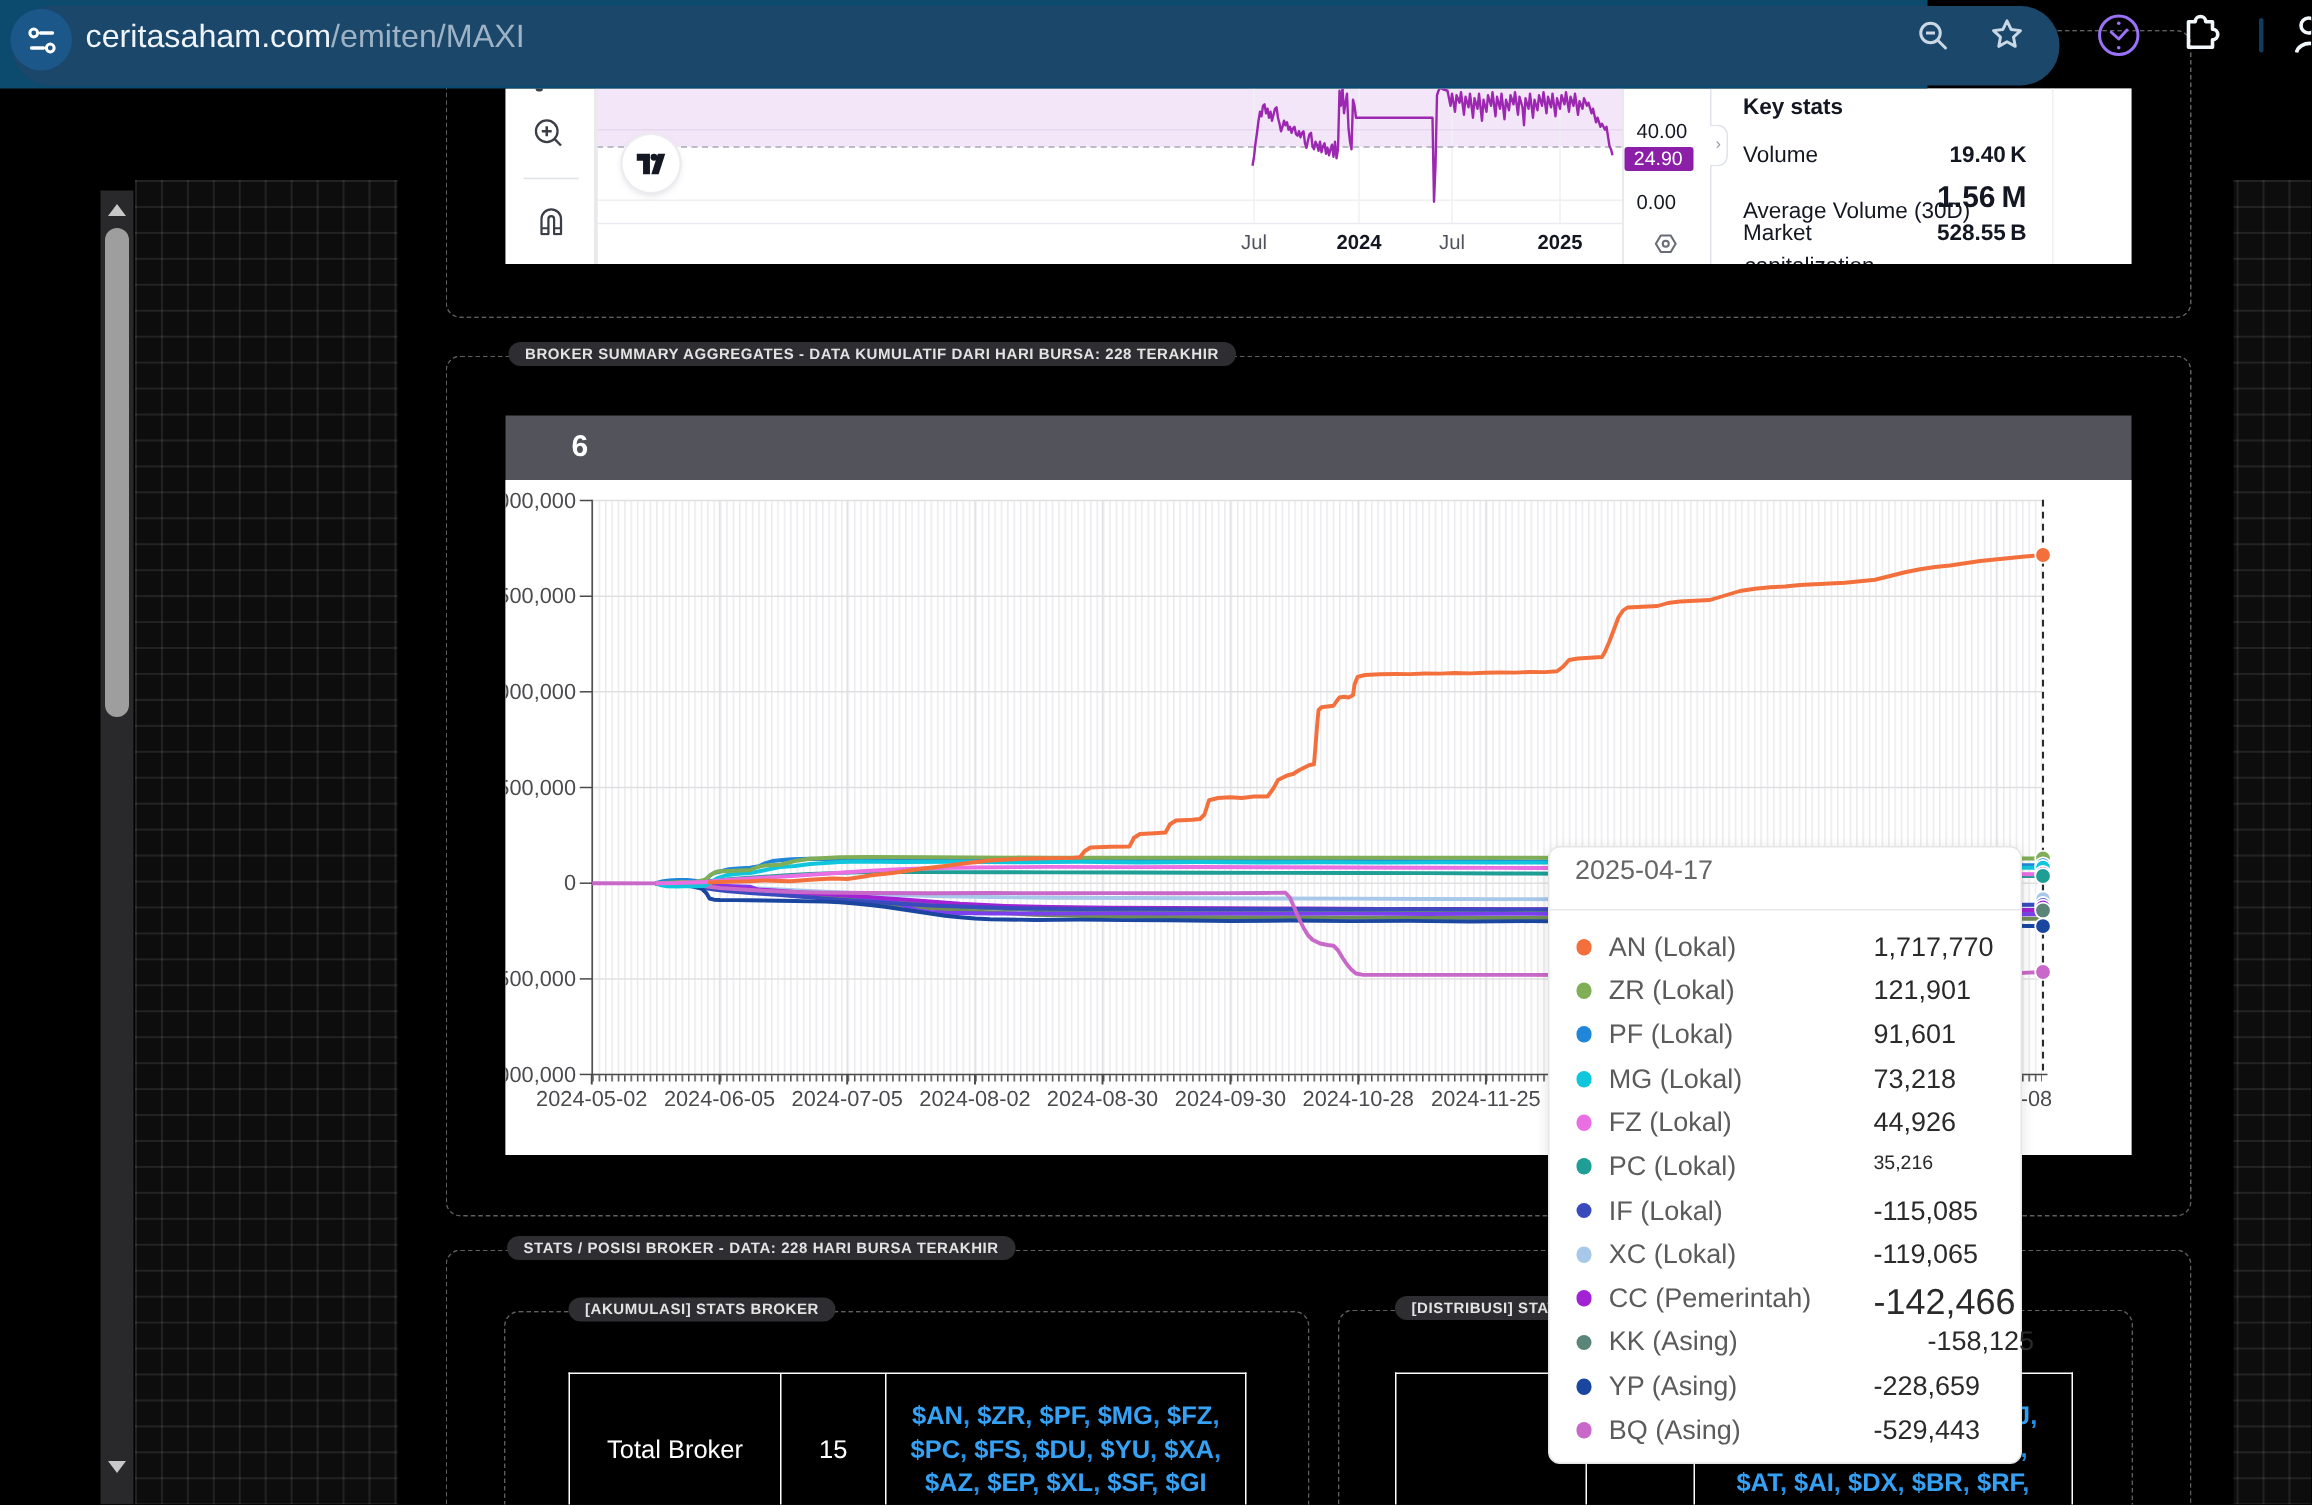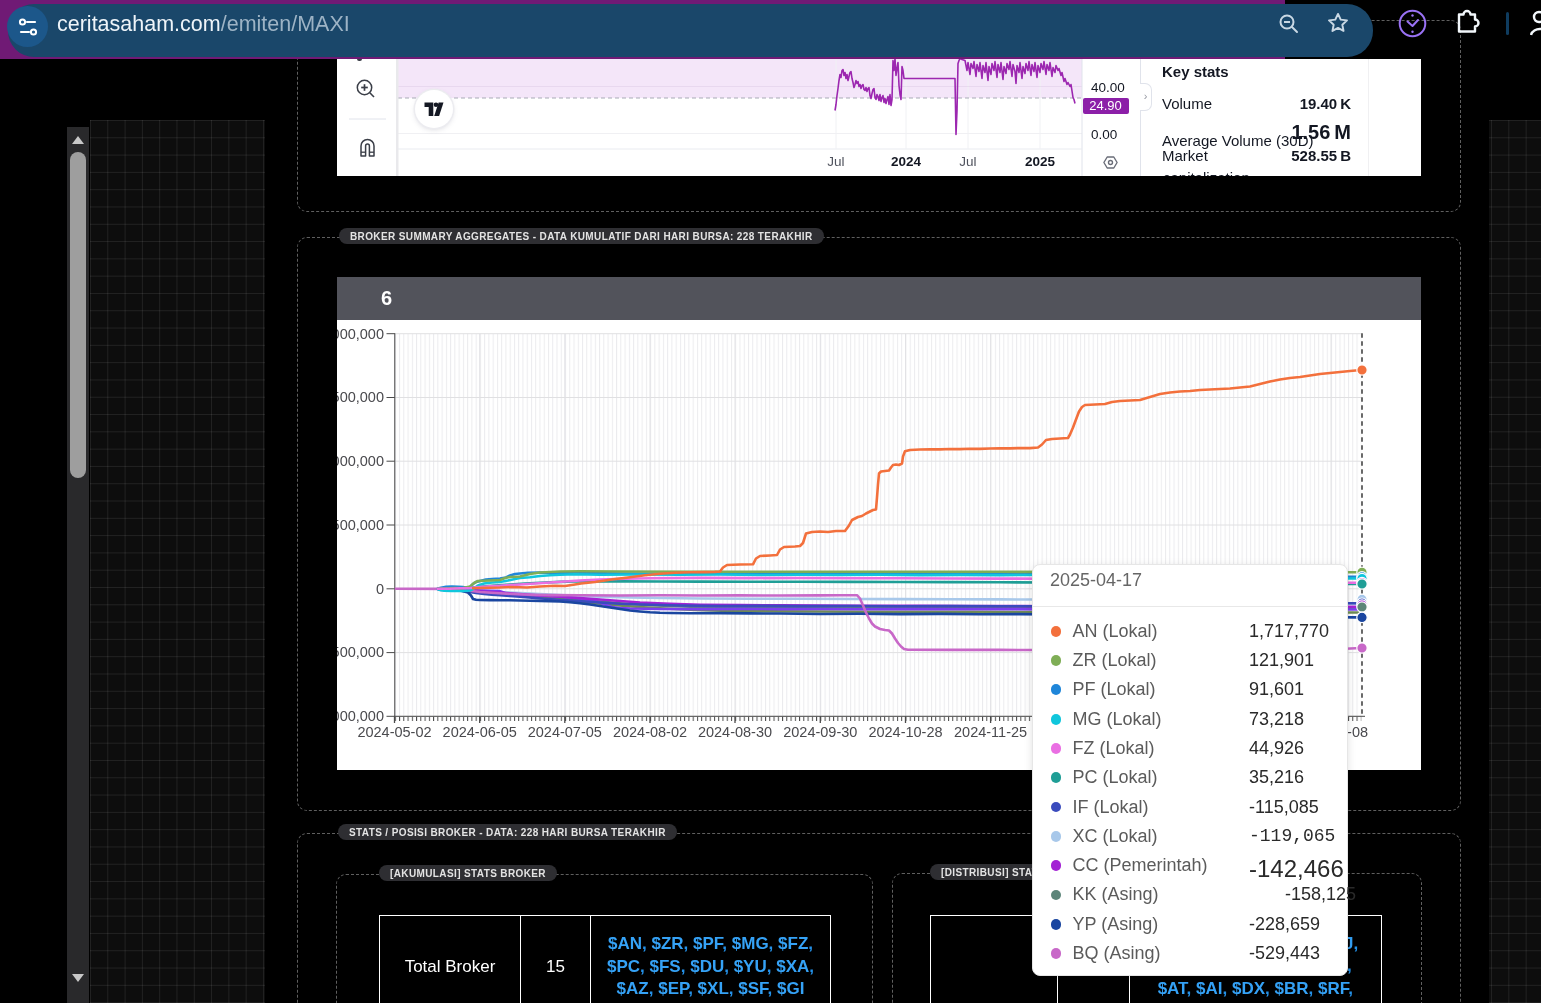--- a/index.html
+++ b/index.html
@@ -5,21 +5,21 @@
 html,body{margin:0;padding:0;background:#000;}
 body{width:1541px;height:1003px;overflow:hidden;position:relative;font-family:"Liberation Sans",sans-serif;}
 .abs{position:absolute;}
 .pill{position:absolute;background:#2e2e32;color:#e3e3e3;font-weight:bold;font-size:10px;letter-spacing:0.38px;border-radius:10px;padding:2.5px 11px;white-space:nowrap;z-index:5;}
 .fs{position:absolute;border:1px dashed #5f5f5f;border-radius:10px;}
 .tk{color:#35a2f6;}
 </style>
 </head>
 <body>
 
-<div class="abs" style="left:0;top:0;width:1285px;height:58.5px;background:#701a75;z-index:40;">
+<div class="abs" style="left:0;top:0;width:1285px;height:58.5px;background:#0c4a6e;z-index:40;">
   <div class="abs" style="left:8px;top:4px;width:1365px;height:53px;background:#1a476a;border-radius:26px;"></div>
   <div class="abs" style="left:7px;top:6px;width:41px;height:41px;background:#1c578a;border-radius:50%;"></div>
   <svg class="abs" style="left:15.5px;top:14.5px;" width="24" height="24" viewBox="0 0 24 24">
     <circle cx="6.5" cy="7" r="2.6" fill="none" stroke="#fff" stroke-width="2"></circle>
     <line x1="11" y1="7" x2="19" y2="7" stroke="#fff" stroke-width="2.2" stroke-linecap="round"></line>
     <line x1="5" y1="17" x2="13" y2="17" stroke="#fff" stroke-width="2.2" stroke-linecap="round"></line>
     <circle cx="17.5" cy="17" r="2.6" fill="none" stroke="#fff" stroke-width="2"></circle>
   </svg>
   <div class="abs" style="left:57px;top:2px;height:45px;line-height:45px;font-size:21.5px;color:#eef4f9;">ceritasaham.com<span style="color:#9db3c5;">/emiten/MAXI</span></div>
   <svg class="abs" style="left:1276px;top:11px;" width="26" height="26" viewBox="0 0 26 26">
@@ -262,27 +262,27 @@
 <div class="abs" style="left:39.5px;top:114.6px;font-size:18px;color:#5b5b5b;">PF (Lokal)</div>
 <div class="abs" style="left:216px;top:114.6px;font-size:18px;color:#2a2a2a;">91,601</div>
 <div class="abs" style="left:17.5px;top:149.0px;width:10.8px;height:10.8px;border-radius:50%;background:#10c6dc;"></div>
 <div class="abs" style="left:39.5px;top:143.9px;font-size:18px;color:#5b5b5b;">MG (Lokal)</div>
 <div class="abs" style="left:216px;top:143.9px;font-size:18px;color:#2a2a2a;">73,218</div>
 <div class="abs" style="left:17.5px;top:178.3px;width:10.8px;height:10.8px;border-radius:50%;background:#ea6fe3;"></div>
 <div class="abs" style="left:39.5px;top:173.2px;font-size:18px;color:#5b5b5b;">FZ (Lokal)</div>
 <div class="abs" style="left:216px;top:173.2px;font-size:18px;color:#2a2a2a;">44,926</div>
 <div class="abs" style="left:17.5px;top:207.6px;width:10.8px;height:10.8px;border-radius:50%;background:#1f9e96;"></div>
 <div class="abs" style="left:39.5px;top:202.5px;font-size:18px;color:#5b5b5b;">PC (Lokal)</div>
-<div class="abs" style="left:216px;top:202.5px;font-size:18px;color:#2a2a2a;">35,216</div>
+<div class="abs" style="left:216px;top:202.5px;font-size:13px;color:#2a2a2a;">35,216</div>
 <div class="abs" style="left:17.5px;top:236.9px;width:10.8px;height:10.8px;border-radius:50%;background:#3a4bbd;"></div>
 <div class="abs" style="left:39.5px;top:231.8px;font-size:18px;color:#5b5b5b;">IF (Lokal)</div>
 <div class="abs" style="left:216px;top:231.8px;font-size:18px;color:#2a2a2a;">-115,085</div>
 <div class="abs" style="left:17.5px;top:266.2px;width:10.8px;height:10.8px;border-radius:50%;background:#a8c8ea;"></div>
 <div class="abs" style="left:39.5px;top:261.1px;font-size:18px;color:#5b5b5b;">XC (Lokal)</div>
-<div class="abs" style="left:216px;top:261.1px;font-size:18px;color:#2a2a2a;font-family:Liberation Mono, monospace;">-119,065</div>
+<div class="abs" style="left:216px;top:261.1px;font-size:18px;color:#2a2a2a;">-119,065</div>
 <div class="abs" style="left:17.5px;top:295.5px;width:10.8px;height:10.8px;border-radius:50%;background:#a322d4;"></div>
 <div class="abs" style="left:39.5px;top:290.4px;font-size:18px;color:#5b5b5b;">CC (Pemerintah)</div>
 <div class="abs" style="left:216px;top:290.4px;font-size:24px;color:#2a2a2a;">-142,466</div>
 <div class="abs" style="left:17.5px;top:324.8px;width:10.8px;height:10.8px;border-radius:50%;background:#5c8579;"></div>
 <div class="abs" style="left:39.5px;top:319.7px;font-size:18px;color:#5b5b5b;">KK (Asing)</div>
 <div class="abs" style="left:216px;top:319.7px;font-size:18px;color:#2a2a2a;margin-left:36px;">-158,125</div>
 <div class="abs" style="left:17.5px;top:354.1px;width:10.8px;height:10.8px;border-radius:50%;background:#1a46a0;"></div>
 <div class="abs" style="left:39.5px;top:349.0px;font-size:18px;color:#5b5b5b;">YP (Asing)</div>
 <div class="abs" style="left:216px;top:349.0px;font-size:18px;color:#2a2a2a;">-228,659</div>
 <div class="abs" style="left:17.5px;top:383.4px;width:10.8px;height:10.8px;border-radius:50%;background:#c868c8;"></div>

